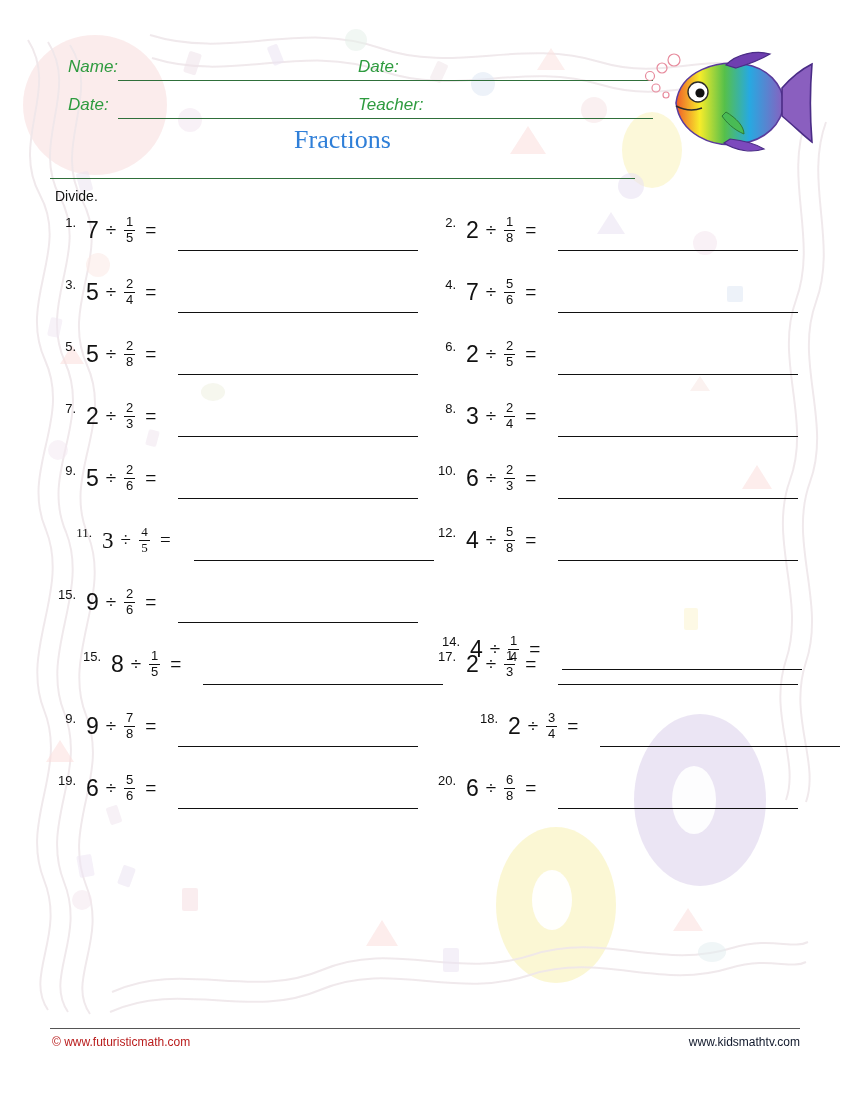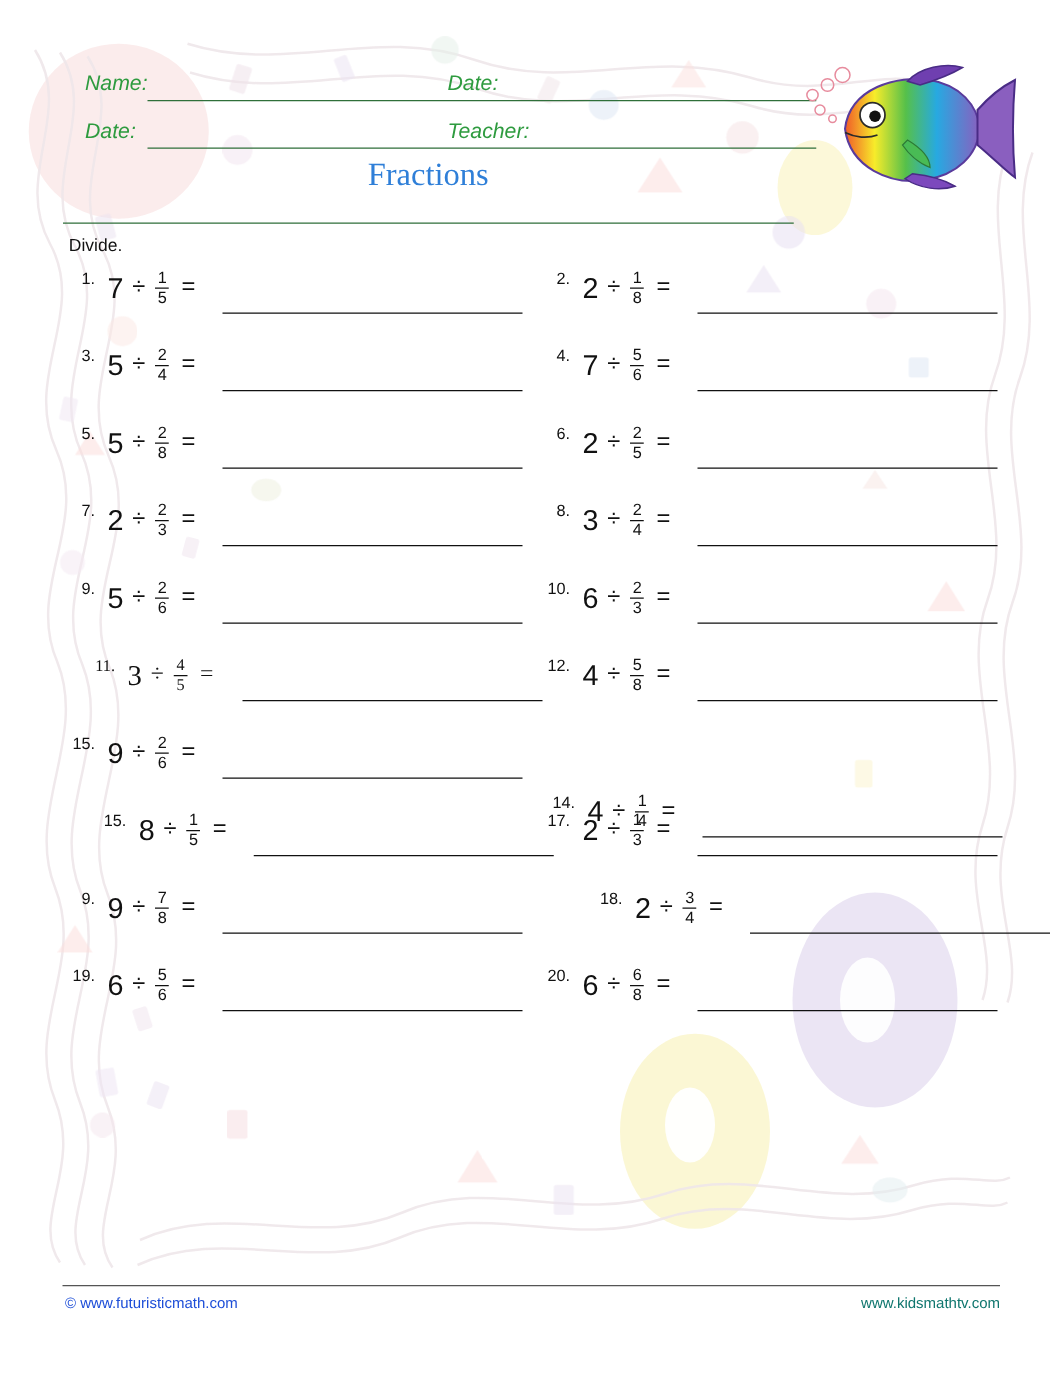--- a/index.html
+++ b/index.html
@@ -178,29 +178,29 @@
     top: 1028px;
     width: 750px;
     border-bottom: 1px solid #555;
     z-index: 5;
   }
   .footer-left {
     position: absolute;
     left: 52px;
     top: 1035px;
     font-size: 12px;
-    color: #1d4ed8;
+    color: #b91c1c;
     z-index: 5;
   }
   .footer-right {
     position: absolute;
     right: 50px;
     top: 1035px;
     font-size: 12px;
-    color: #0f766e;
+    color: #0f172a;
     z-index: 5;
     text-align: center;
   }
 </style>
 </head>
 <body>
 
 <div class="page">
 
   <svg class="bg" viewBox="0 0 850 1100" xmlns="http://www.w3.org/2000/svg">

